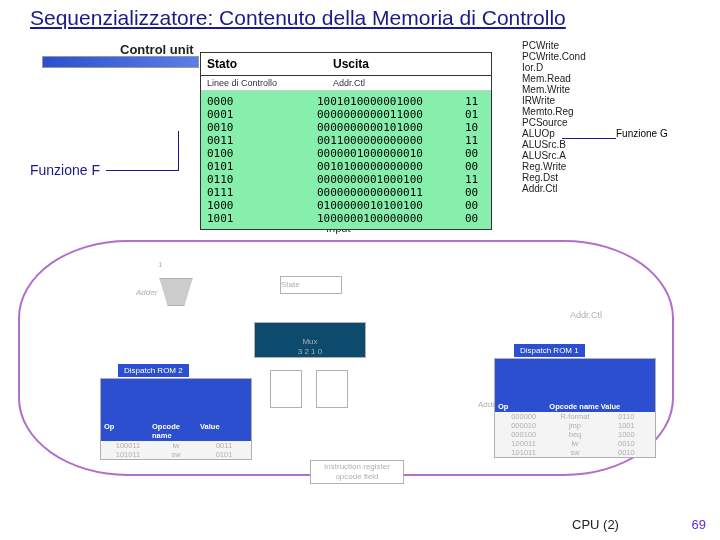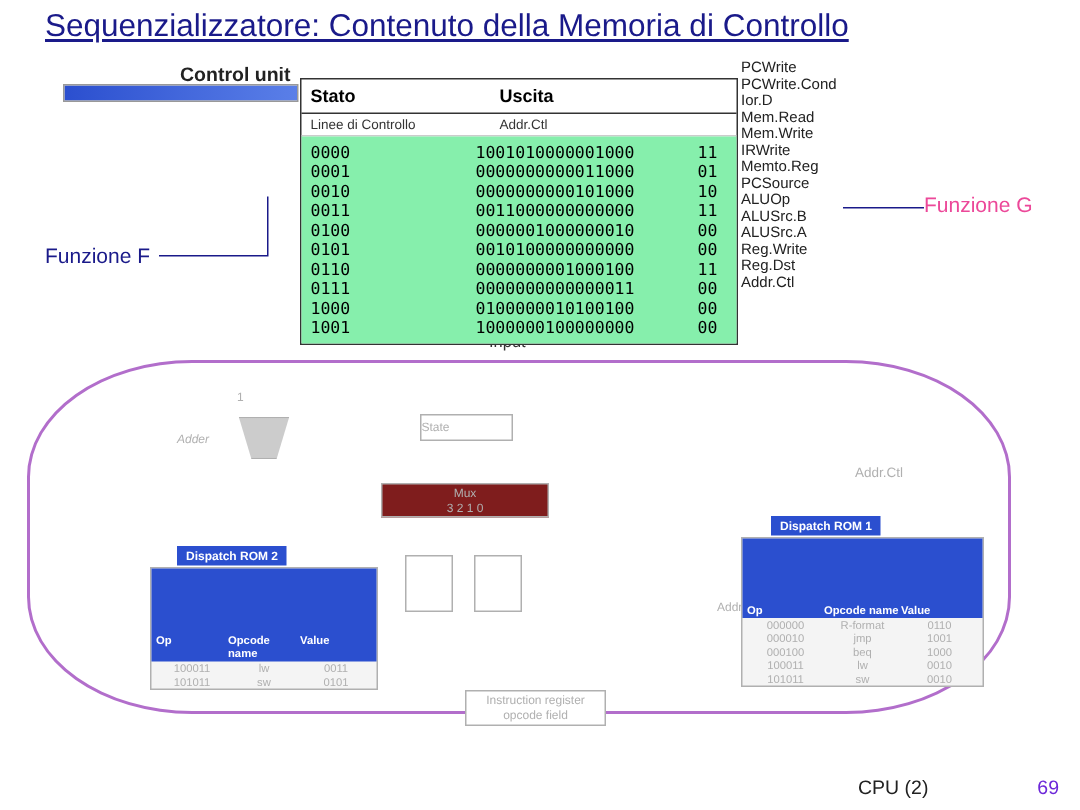--- a/index.html
+++ b/index.html
@@ -38,21 +38,21 @@
     border: 1px solid #999;
   }
   .signal-list {
     position: absolute;
     top: 40px;
     left: 494px;
     font-size: 10px;
     line-height: 11px;
     color: #222;
   }
-  .signal-list div { white-space: nowrap; }
+  .signal-list div { white-space: nowrap; margin-left: 28px; }
   .state-box {
     position: absolute;
     top: 52px;
     left: 200px;
     width: 290px;
     border: 1px solid #333;
     background: #fff;
     z-index: 5;
   }
   .hdr {
@@ -81,22 +81,22 @@
     position: absolute;
     top: 162px;
     left: 30px;
     font-size: 14px;
     color: #1a1a8a;
   }
   .label-g {
     position: absolute;
     top: 128px;
     left: 616px;
-    font-size: 14px;
-    color: #ec4899;
+    font-size: 10px;
+    color: #000000;
     text-align: center;
   }
   .diagram-area {
     position: absolute;
     top: 240px;
     left: 18px;
     width: 652px;
     height: 232px;
     border: 2px solid #b26ecb;
     border-radius: 110px / 78px;
@@ -129,24 +129,24 @@
     clip-path: polygon(10% 0, 90% 0, 70% 100%, 30% 100%);
     border:1px solid #b0b0b0;
   }
   .mux-mini {
     position:absolute;
     top:62px;
     left:174px;
     width:110px;
     height:20px;
     border:1px solid #b0b0b0;
-    background:#7f1d1d;
+    background:#0c4a6e;
     text-align:center;
     line-height:10px;
-    padding-top:1px;
+    padding-top:14px;
   }
   .mini-table {
     position:absolute;
     border:1px solid #b0b0b0;
     font-size:7.5px;
     background:#f4f4f4;
   }
   .mini-table .mhdr {
     display:flex;
     background:#2b4fcf;
@@ -158,21 +158,21 @@
   .mini-table .mrow {
     display:flex;
     padding:0 3px;
   }
   .mini-table .mrow span { flex:1; white-space:nowrap;text-align:center; }
   .mini-banner {
     position:absolute;
     background:#2b4fcf;
     color:#fff;
     font-size:8px;
-    font-weight:bold;
+    font-weight:normal;
     padding:2px 6px;
     text-align:right;
   }
   .footer-label {
     position: absolute;
     bottom: 8px;
     left: 572px;
     font-size: 13px;
     color: #222;
   }
@@ -205,21 +205,21 @@
     border:1px solid #b0b0b0;
     font-size:8px;
     text-align:center;
     line-height:10px;
     padding:1px;
     background:#fff;
   }
   .adder-label {
     position:absolute;
     top:28px;
-    left:38px;
+    left:56px;
     font-size:8px;
     color:#b0b0b0;
     font-style:italic;
   }
   .one-label {
     position:absolute;
     top:0px;
     left:78px;
     font-size:8px;
     color:#b0b0b0;

